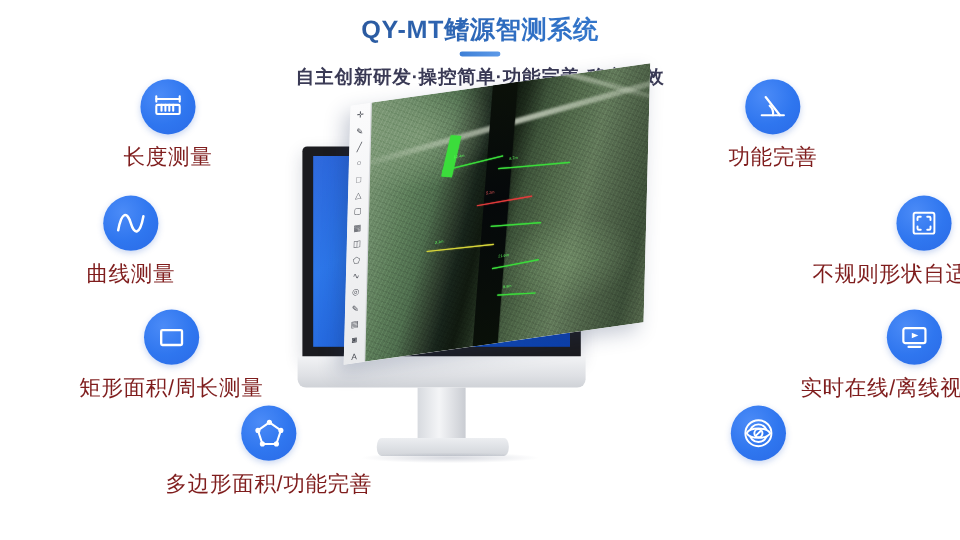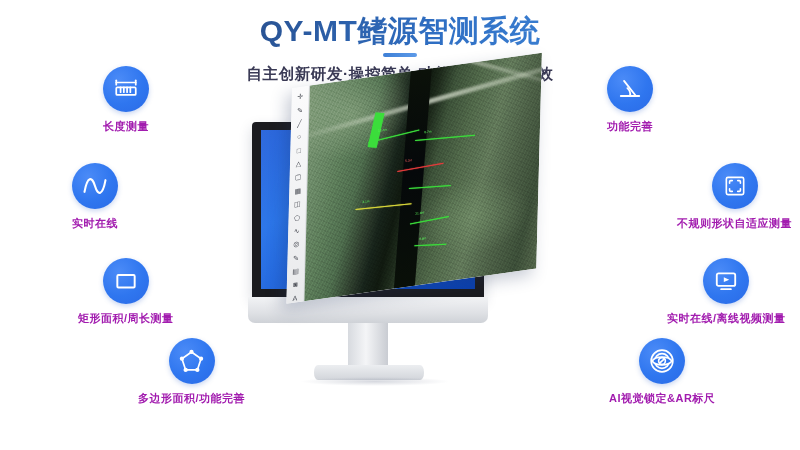--- a/index.html
+++ b/index.html
@@ -7,21 +7,21 @@
     width:800px;height:450px;overflow:hidden;
     background:#ffffff;
     font-family:"Liberation Sans","DejaVu Sans",sans-serif;
     position:relative;
   }
   .stage{position:absolute;inset:0;}
 
   
   .header{position:absolute;left:0;top:0;width:800px;text-align:center;}
   .title{
-    font-size:30px;font-weight:bold;letter-spacing:.5px;
+    font-size:21px;font-weight:bold;letter-spacing:.5px;
     margin:0;padding-top:14px;line-height:1.1;
     background:linear-gradient(100deg,#203a6b 0%,#27467d 22%,#2f6fc4 55%,#3f86d8 78%,#4a92e4 100%);
     -webkit-background-clip:text;background-clip:text;
     -webkit-text-fill-color:transparent;color:#2a508f;
   }
   .title-rule{
     width:34px;height:4px;border-radius:2px;margin:6px auto 0 auto;
     background:linear-gradient(90deg,#3d7fd6,#5d9ae8);
   }
   .subtitle{
@@ -32,28 +32,28 @@
   
   .feature{position:absolute;display:flex;flex-direction:column;align-items:center;}
   .icon-circle{
     width:46px;height:46px;border-radius:50%;
     background:radial-gradient(circle at 35% 30%,#4b8bf7 0%,#2f76ef 55%,#2a6ae6 100%);
     display:flex;align-items:center;justify-content:center;
     box-shadow:0 2px 5px rgba(40,90,200,.25);
   }
   .icon-circle svg{display:block;}
   .feature-label{
-    margin-top:7px;font-size:11px;font-weight:bold;color:#a21caf;
+    margin-top:7px;font-size:18px;font-weight:normal;color:#7f1d1d;
     white-space:nowrap;letter-spacing:.5px;
   }
 
   
   #f-length{left:103px;top:66px;}
   #f-curve {left:72px; top:163px;}
-  #f-rect  {left:66px; top:258px;margin-left:12px;}
+  #f-rect  {left:66px; top:258px;}
   #f-poly  {left:138px;top:338px;}
   
   #f-angle {left:607px;top:66px;}
   #f-adapt {left:677px;top:163px;}
   #f-video {left:667px;top:258px;}
   #f-ai    {left:609px;top:338px;}
 
   
   .monitor{position:absolute;left:252px;top:122px;width:232px;height:175px;}
   .mon-bezel{
@@ -224,21 +224,21 @@
     </div>
     <div class="feature-label">长度测量</div>
   </div>
 
   <div class="feature" id="f-curve">
     <div class="icon-circle">
       <svg width="28" height="28" viewBox="0 0 24 24" fill="none" stroke="#fff" stroke-width="1.8" stroke-linecap="round">
         <path d="M3 17 C5.5 3.5, 9.5 3.5, 12 12 C14.5 20.5, 18.5 20.5, 21 7"></path>
       </svg>
     </div>
-    <div class="feature-label">实时在线</div>
+    <div class="feature-label">曲线测量</div>
   </div>
 
   <div class="feature" id="f-rect">
     <div class="icon-circle">
       <svg width="26" height="26" viewBox="0 0 24 24" fill="none" stroke="#fff" stroke-width="1.8" stroke-linejoin="round">
         <rect x="4" y="6.5" width="16" height="11.5" rx="1"></rect>
       </svg>
     </div>
     <div class="feature-label">矩形面积/周长测量</div>
   </div>
@@ -295,16 +295,15 @@
   <div class="feature" id="f-ai">
     <div class="icon-circle">
       <svg width="28" height="28" viewBox="0 0 24 24" fill="none" stroke="#fff" stroke-width="1.4">
         <circle cx="12" cy="12" r="9.3"></circle>
         <circle cx="12" cy="12" r="6.3"></circle>
         <path d="M3.6 12 C6.2 7.6, 17.8 7.6, 20.4 12 C17.8 16.4, 6.2 16.4, 3.6 12 Z" fill="#2f76ef"></path>
         <circle cx="12" cy="12" r="2.9"></circle>
         <line x1="10" y1="13.9" x2="14" y2="10.1" stroke-linecap="round"></line>
       </svg>
     </div>
-    <div class="feature-label">AI视觉锁定&amp;AR标尺</div>
   </div>
 
 </div>
 
 </body></html>

